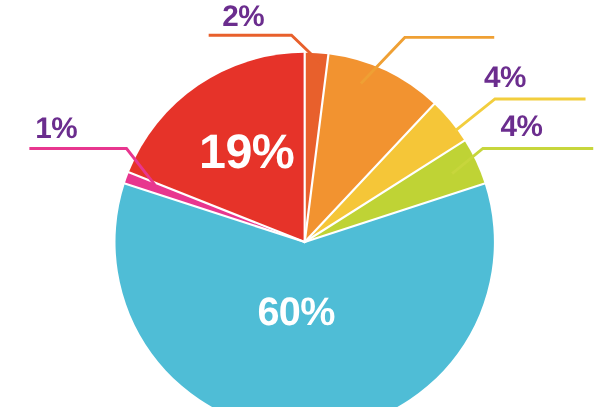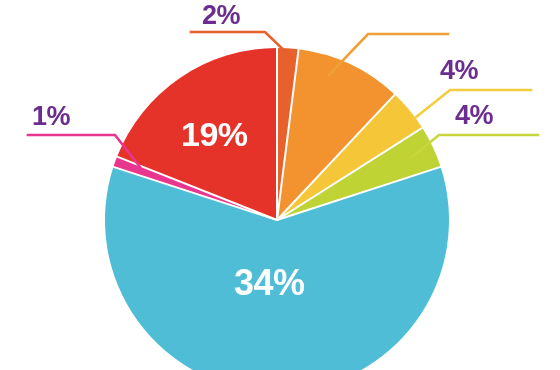--- a/index.html
+++ b/index.html
@@ -37,21 +37,21 @@
     line-height: 1;
   }
   .inner-label {
     position: absolute;
     font-family: "Liberation Sans", sans-serif;
     font-weight: bold;
     color: #ffffff;
     white-space: nowrap;
     line-height: 1;
   }
-  #label-19 { font-size: 34px; letter-spacing: -0.5px; }
+  #label-19 { font-size: 44px; letter-spacing: -0.5px; }
   #label-60 { font-size: 36px; letter-spacing: -0.5px; }
 </style>
 </head>
 <body>
 
 <div id="chart-root">
 
   <svg id="pie-svg" viewBox="0 0 560 370">
 
     <g>
@@ -88,15 +88,15 @@
 
 
   <div class="callout-label" id="cl-4a" style="left:440px; top:57px;">4%</div>
 
   <div class="callout-label" id="cl-4b" style="left:455px; top:102px;">4%</div>
 
   <div class="callout-label" id="cl-1" style="left:32px; top:103px;">1%</div>
 
   <div class="inner-label" id="label-19" style="left:181px; top:117px;">19%</div>
 
-  <div class="inner-label" id="label-60" style="left:234px; top:265px;">34%</div>
+  <div class="inner-label" id="label-60" style="left:234px; top:265px;">60%</div>
 
 </div>
 
 </body></html>

